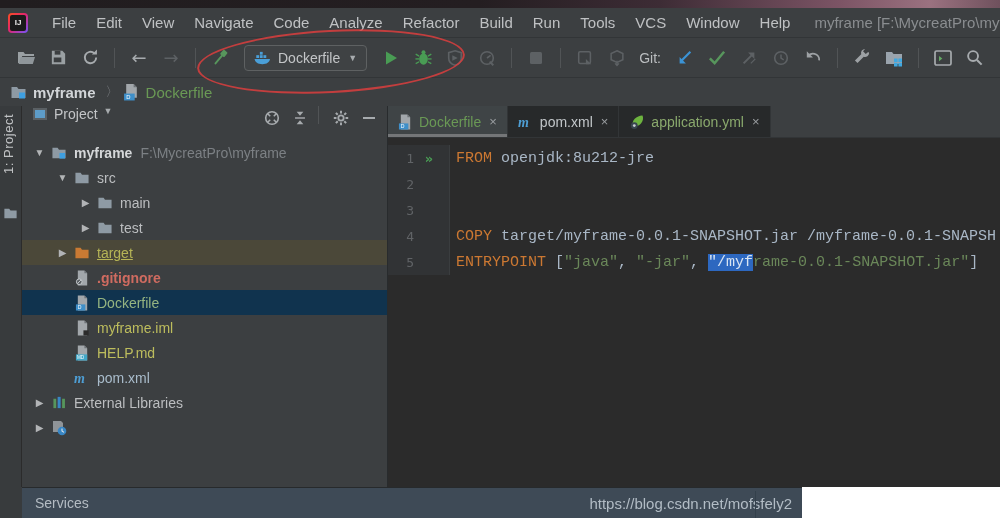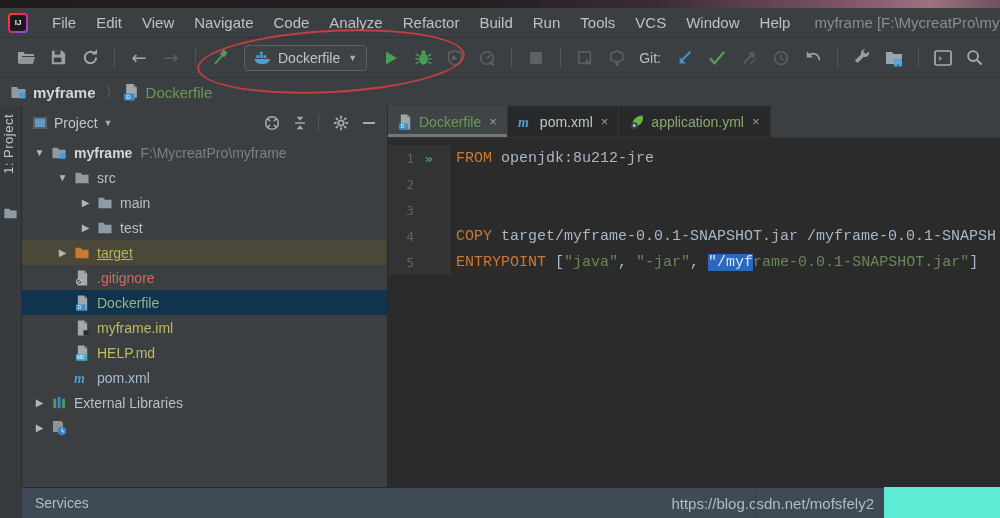--- a/index.html
+++ b/index.html
@@ -1,18 +1,18 @@
 <!DOCTYPE html>
 <html><head>
 <meta charset="utf-8">
 <style>
   html,body{margin:0;padding:0;background:#1e1e1e;}
   *{box-sizing:border-box;}
   .screen{position:relative;width:1000px;height:518px;overflow:hidden;
-    font-family:"Liberation Sans",sans-serif;color:#bbbbbb;background:#5eead4;}
+    font-family:"Liberation Sans",sans-serif;color:#bbbbbb;background:#ffffff;}
 
   
   .top-strip{position:absolute;left:0;top:0;width:1000px;height:8px;
     background:linear-gradient(90deg,#211d1f 0%,#241e21 48%,#3d2c35 66%,#7c5465 84%,#9b7280 93%,#6f515d 100%);}
 
   
   .menubar{position:absolute;left:0;top:8px;width:1000px;height:30px;background:#3c3f41;
     display:flex;align-items:center;padding-left:8px;border-bottom:1px solid #323537;}
   .logo{width:20px;height:20px;border-radius:4px;margin-right:14px;flex:0 0 auto;
     background:linear-gradient(135deg,#fc4f1e 0%,#e3256b 45%,#7256fe 100%);position:relative;}
@@ -47,37 +47,37 @@
   .crumb-file{font-size:15px;color:#6a9955;margin-left:6px;}
 
   
   .main{position:absolute;left:0;top:106px;width:1000px;height:381px;display:flex;}
   .stripe{width:22px;background:#383b3d;border-right:1px solid #2b2b2b;position:relative;flex:0 0 auto;}
   .stripe-label{position:absolute;top:8px;left:1px;writing-mode:vertical-rl;transform:rotate(180deg);
     font-size:13px;color:#c0c2c4;letter-spacing:.5px;}
   .stripe-folder{position:absolute;top:100px;left:3px;}
 
   .ppanel{width:366px;background:#3c3f41;border-right:1px solid #282b2d;flex:0 0 auto;display:flex;flex-direction:column;}
-  .phead{height:34px;display:flex;align-items:center;padding:0 6px 0 10px;flex:0 0 auto;}
+  .phead{height:34px;display:flex;align-items:flex-start;padding:0 6px 0 10px;flex:0 0 auto;}
   .phead .ptitle{font-size:14px;color:#c3c5c7;margin:0 6px;}
   .phead .dd{font-size:9px;color:#a7abae;margin-right:auto;}
   .hicon{width:24px;height:24px;display:flex;align-items:center;justify-content:center;margin-left:4px;}
   .hsep{width:1px;height:18px;background:#515456;margin:0 6px;}
   .minus{width:12px;height:2px;background:#a7abae;}
 
   .tree{flex:1;font-size:14px;overflow:hidden;}
   .trow{height:25px;display:flex;align-items:center;white-space:nowrap;}
   .trow .arr{width:19px;flex:0 0 auto;text-align:center;font-size:10px;color:#b2b4b6;}
   .trow .ticon{width:20px;flex:0 0 auto;display:flex;align-items:center;justify-content:center;margin-right:5px;}
   .d0{padding-left:8px;} .d1{padding-left:31px;} .d2{padding-left:54px;}
   .lbl-bold{font-weight:bold;color:#d5d7d9;}
   .tpath{color:#7c8084;margin-left:8px;}
   .row-excluded{background:#4b4839;}
   .row-selected{background:#10334e;}
-  .c-default{color:#bcbec0;} .c-olive{color:#b5b456;text-decoration:underline;} .c-red{color:#cf6b60;}
+  .c-default{color:#bcbec0;} .c-olive{color:#b5b456;text-decoration:underline;} .c-red{color:#cf6b60;font-weight:bold;}
   .c-green{color:#95b481;} .c-yellow{color:#bdbd5d;} .c-blue{color:#a9bccb;}
 
   
   .earea{flex:1;display:flex;flex-direction:column;min-width:0;}
   .tabs{height:32px;background:#3c3f41;display:flex;flex:0 0 auto;border-bottom:1px solid #323537;overflow:hidden;}
   .tab{display:flex;align-items:center;padding:0 10px;font-size:14px;background:#27292a;
     border-right:1px solid #323537;position:relative;white-space:nowrap;}
   .tab.active{background:#3f4446;}
   .tab.active:after{content:"";position:absolute;left:0;right:0;bottom:0;height:3px;background:#747678;}
   .tab .tico{margin-right:6px;display:flex;align-items:center;}
@@ -89,21 +89,21 @@
   .cline{height:26px;display:flex;align-items:center;white-space:pre;}
   .gut{width:62px;flex:0 0 auto;height:26px;background:#313335;border-right:1px solid #3a3d3f;
     display:flex;align-items:center;}
   .lnum{width:26px;text-align:right;color:#606366;font-size:13px;flex:0 0 auto;}
   .runmk{width:30px;text-align:center;color:#499c54;font-size:13px;font-weight:bold;flex:0 0 auto;}
   .ctext{padding-left:6px;overflow:hidden;font-family:Liberation Mono, monospace;}
   .kw{color:#cc7832;} .plain{color:#a9b7c6;} .str{color:#6a8759;} .val{color:#c4845c;}
   .sel{background:#2d68c0;color:#d8e4f2;}
 
   
-  .status{position:absolute;left:22px;top:487px;width:862px;height:31px;background:#3e4a56;
+  .status{position:absolute;left:22px;top:487px;width:780px;height:31px;background:#3e4a56;
     border-top:1px solid #272a2c;display:flex;align-items:center;}
   .status-left{font-size:14px;color:#b4bcc3;margin-left:13px;}
   .status-div{position:absolute;left:733px;top:3px;bottom:0;width:1px;background:#33404b;}
   .watermark{margin-left:auto;margin-right:10px;font-size:15px;color:#b2bcc5;}
   .status-corner{position:absolute;left:0;top:487px;width:22px;height:31px;background:#383b3d;}
 
   svg{display:block;}
 </style>
 </head>
 <body>

